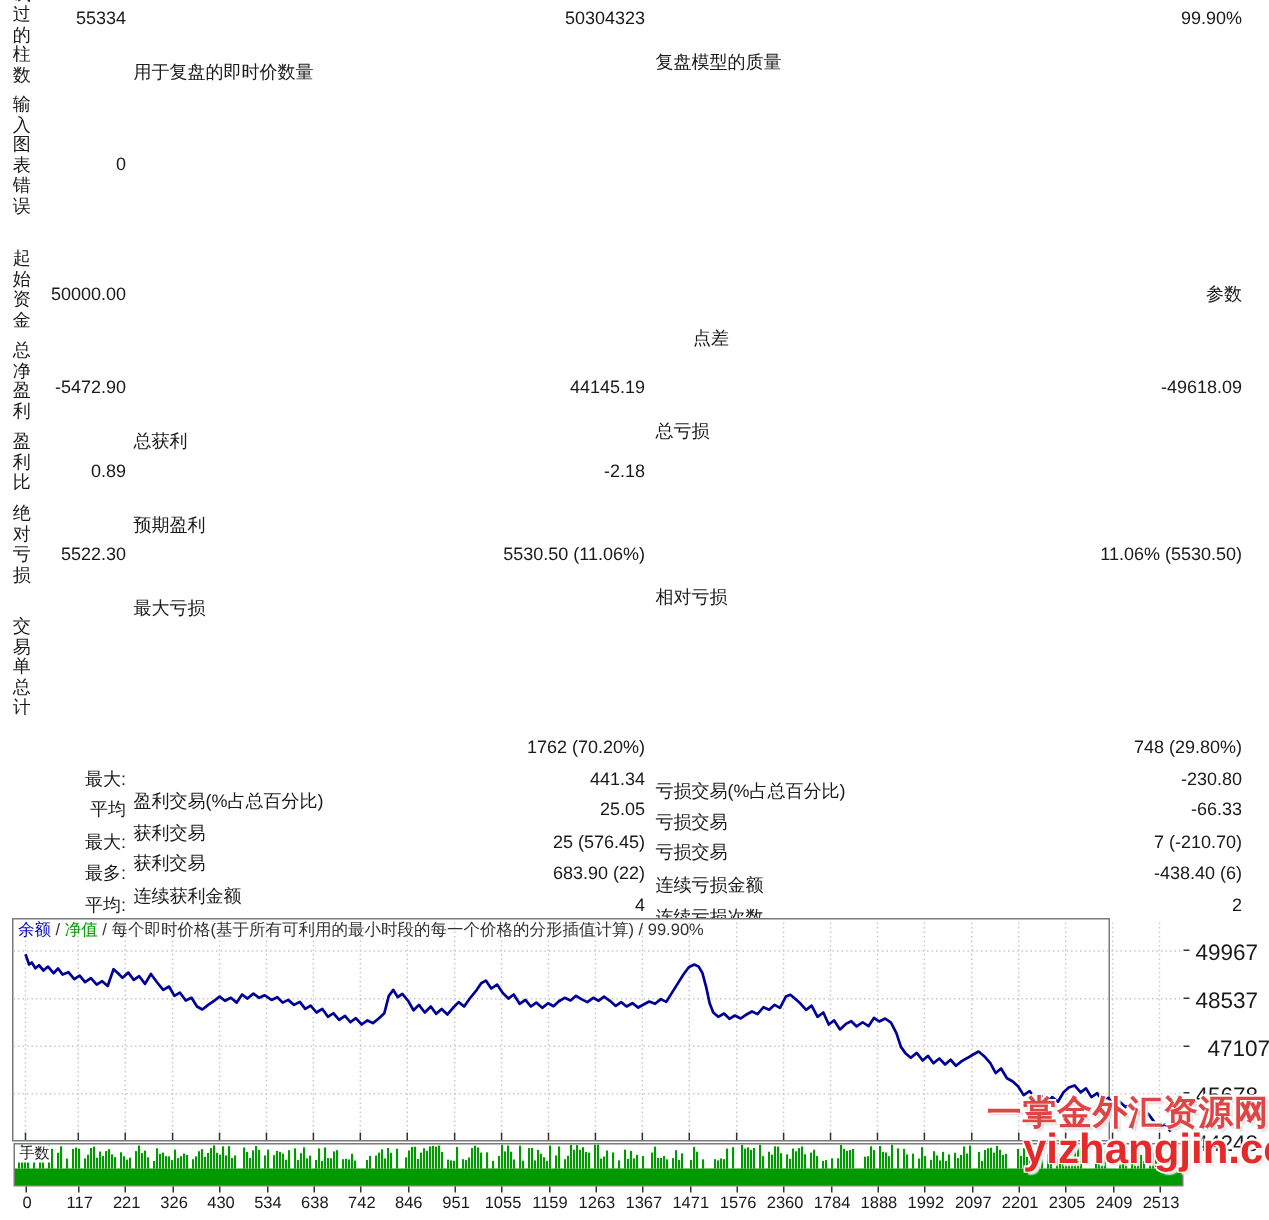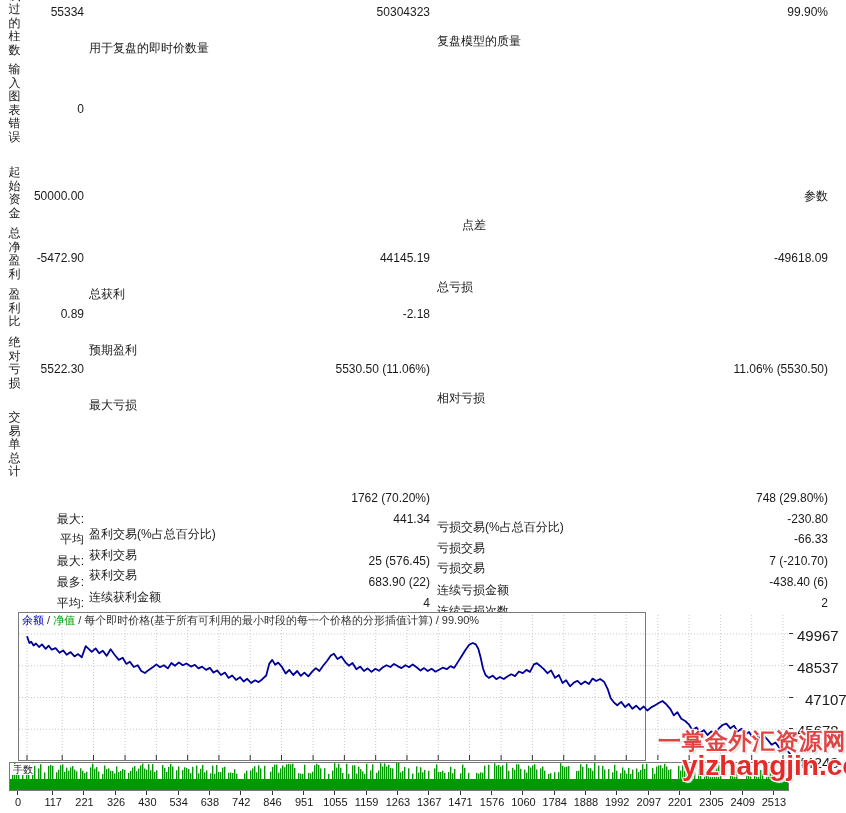--- a/index.html
+++ b/index.html
@@ -9,21 +9,21 @@
   .c{position:absolute;white-space:nowrap;top:0;}
   .v1{left:0;width:84px;text-align:right;}
   .pre{left:0;width:84px;text-align:right;}
   .l2{left:89px;margin-top:36px;}
   .v2{left:230px;width:200px;text-align:right;}
   .l3{left:437px;margin-top:29px;}
   .l3.shift{left:462px;}
   .v3{left:628px;width:200px;text-align:right;}
   .vname{position:absolute;left:8px;width:13px;font-size:12px;line-height:13.5px;
          word-break:break-all;text-align:center;white-space:normal;}
-  #chart-box{position:absolute;left:18px;top:612px;width:628px;height:149px;
+  #chart-box{position:absolute;left:8px;top:612px;width:732px;height:149px;
              border:1px solid #7a7a7a;box-sizing:border-box;background:#fff;text-decoration:underline;}
   #chart-legend{position:absolute;left:3px;top:1px;font-size:11px;line-height:12px;
                 white-space:nowrap;z-index:3;}
   .lg-bal{color:#0000c8;}
   .lg-eq{color:#00a000;}
   .lg-desc,.lg-sep,.lg-q{color:#333;}
   #lots-box{position:absolute;left:9px;top:762px;width:780px;height:29px;
             border:1px solid #7a7a7a;box-sizing:border-box;background:#fff;}
   #lots-label{position:absolute;left:2px;top:1px;font-size:10px;line-height:11px;
               background:#fff;padding:0 1px;z-index:3;}
@@ -98,20 +98,21 @@
   <div class="trow" style="top:512px">
     <span class="c pre">最大:</span>
     <span class="c l2">获利交易</span>
     <span class="c v2">441.34</span>
     <span class="c l3">亏损交易</span>
     <span class="c v3">-230.80</span>
   </div>
   <div class="trow" style="top:532px">
     <span class="c pre">平均</span>
     <span class="c l2">获利交易</span>
+    <span class="c v2">25.05</span>
     <span class="c l3">亏损交易</span>
     <span class="c v3">-66.33</span>
   </div>
   <div class="trow" style="top:554px">
     <span class="c pre">最大:</span>
     <span class="c l2">连续获利金额</span>
     <span class="c v2">25 (576.45)</span>
     <span class="c l3">连续亏损金额</span>
     <span class="c v3">7 (-210.70)</span>
   </div>
@@ -552,21 +553,21 @@
       <div class="xlab" style="left: 182.933px;">638</div>
       <div class="xlab" style="left: 214.22px;">742</div>
       <div class="xlab" style="left: 245.507px;">846</div>
       <div class="xlab" style="left: 277.095px;">951</div>
       <div class="xlab" style="left: 308.382px;">1055</div>
       <div class="xlab" style="left: 339.669px;">1159</div>
       <div class="xlab" style="left: 370.955px;">1263</div>
       <div class="xlab" style="left: 402.242px;">1367</div>
       <div class="xlab" style="left: 433.529px;">1471</div>
       <div class="xlab" style="left: 465.117px;">1576</div>
-      <div class="xlab" style="left: 496.404px;">1060</div>
+      <div class="xlab" style="left: 496.404px;">2360</div>
       <div class="xlab" style="left: 527.691px;">1784</div>
       <div class="xlab" style="left: 558.978px;">1888</div>
       <div class="xlab" style="left: 590.265px;">1992</div>
       <div class="xlab" style="left: 621.852px;">2097</div>
       <div class="xlab" style="left: 653.139px;">2201</div>
       <div class="xlab" style="left: 684.426px;">2305</div>
       <div class="xlab" style="left: 715.713px;">2409</div>
       <div class="xlab" style="left: 747px;">2513</div>
     </div>
 

